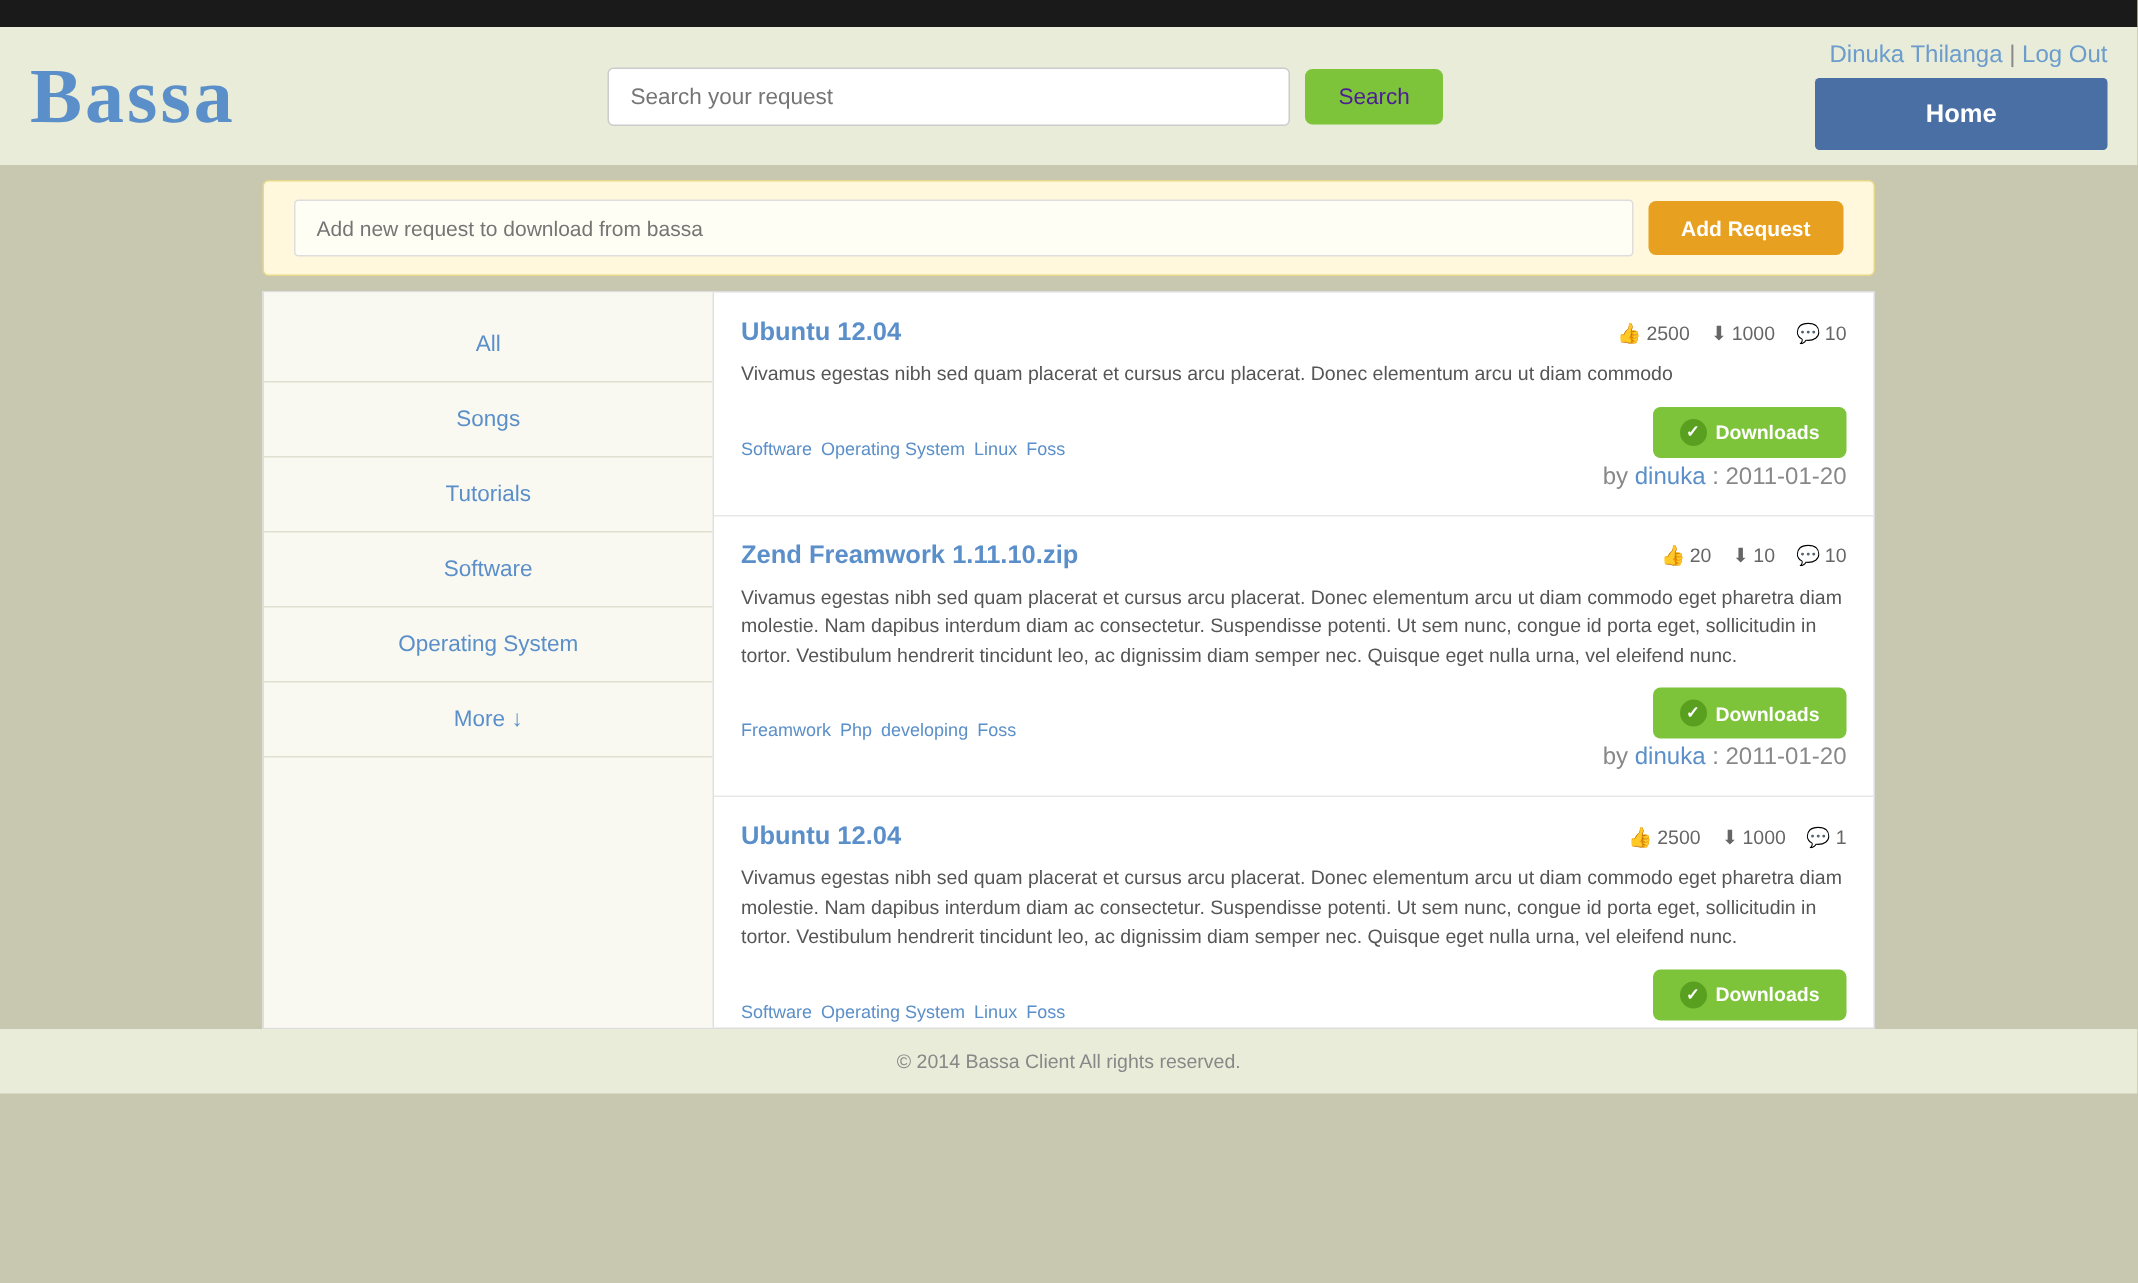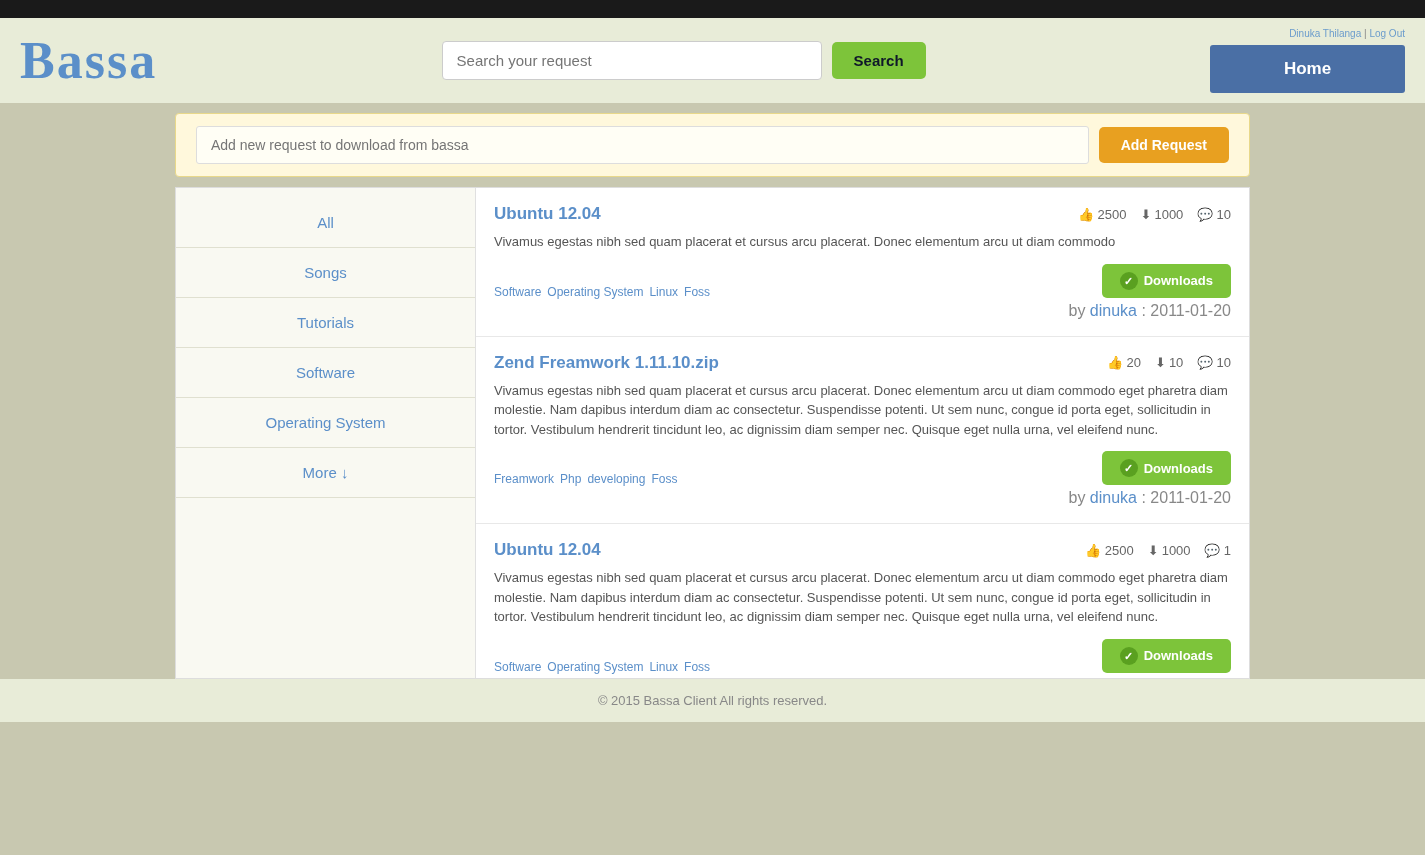--- a/index.html
+++ b/index.html
@@ -30,46 +30,46 @@
     .search-area {
       display: flex;
       align-items: center;
       gap: 10px;
       flex: 1;
       justify-content: center;
       max-width: 560px;
       margin: 0 auto;
     }
     .search-input {
-      width: 380px;
+      width: 455px;
       padding: 10px 14px;
       border: 1px solid #ccc;
       border-radius: 4px;
       font-size: 15px;
       background: #fff;
       color: #aaa;
     }
     .search-button {
       background: #7dc43a;
-      color: #0f172a;
+      color: #4c1d95;
       border: none;
       padding: 10px 22px;
       border-radius: 5px;
       font-size: 15px;
-      font-weight: bold;
+      font-weight: normal;
       cursor: pointer;
     }
     .top-right {
       display: flex;
       flex-direction: column;
       align-items: flex-end;
       gap: 6px;
     }
     .user-links {
-      font-size: 10px;
+      font-size: 16px;
       color: #666;
     }
     .user-links a {
       color: #6b9ccc;
       text-decoration: none;
     }
     .user-links span { color: #888; }
     .home-button {
       background: #4a6fa5;
       color: white;
@@ -398,14 +398,14 @@
             by <a>mihiri</a> : 2011-01-20
           </div>
         </div>
       </div>
     </div>
 
   </div>
 </div>
 
 <div class="footer">
-  <span>© 2015 Bassa Client All rights reserved.</span>
+  <span>© 2014 Bassa Client All rights reserved.</span>
 </div>
 
 </body></html>

